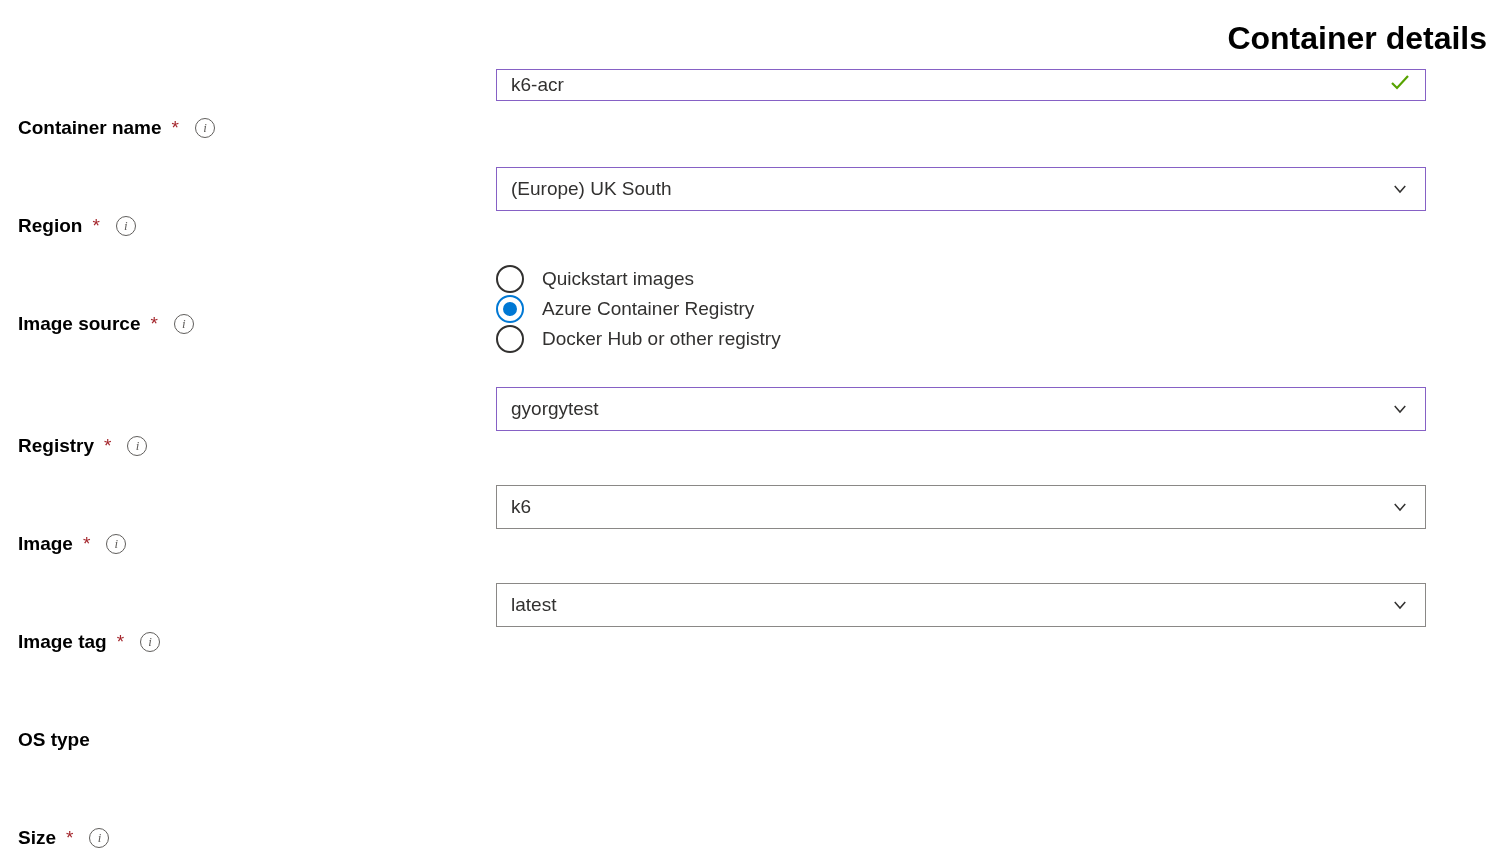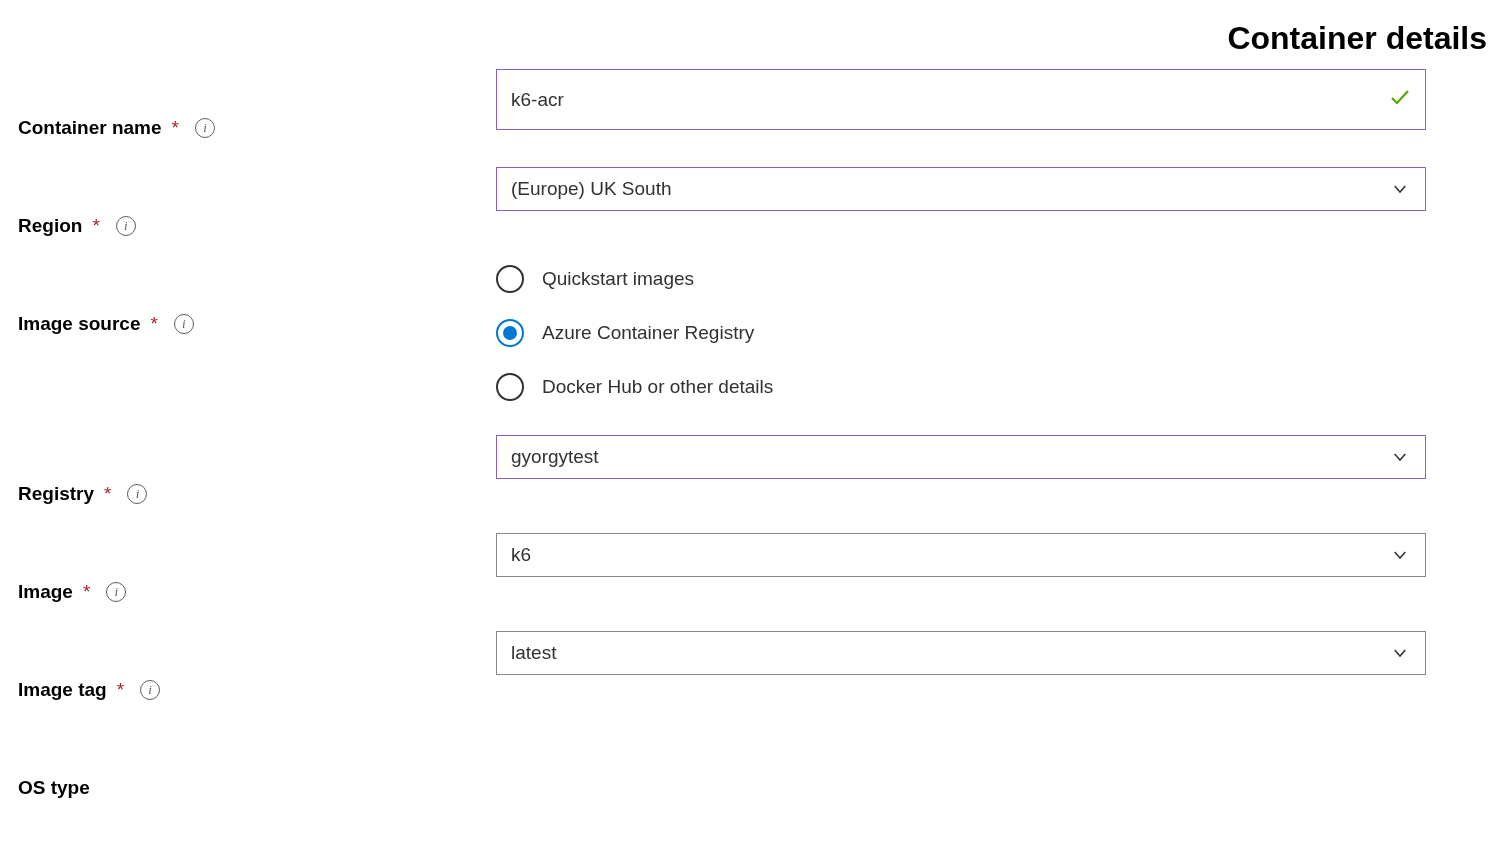--- a/index.html
+++ b/index.html
@@ -50,21 +50,21 @@
       font-style: italic;
       font-weight: normal;
     }
     .field-col { flex: 1; max-width: 930px; }
     .text-input-wrap {
       position: relative;
       width: 100%;
     }
     .text-input {
       width: 100%;
-      height: 61px;
+      height: 32px;
       border: 1.5px solid #8a2be2;
       border-color: #8661c5;
       padding: 0 44px 0 14px;
       font-size: 19px;
       color: #323130;
       background: #fff;
       font-family: inherit;
     }
     .text-input.purple { border: 1.5px solid #8661c5; }
     .valid-check {
@@ -90,21 +90,21 @@
     }
     .select-box.purple { border-color: #8661c5; }
     .chevron {
       position: absolute;
       right: 16px;
       top: 50%;
       transform: translateY(-50%);
       width: 18px; height: 18px;
     }
     .chevron svg { width: 100%; height: 100%; }
-    .radio-group { display: flex; flex-direction: column; gap: 26px; }
+    .radio-group { display: flex; flex-direction: column; gap: 2px; }
     .radio-item { display: flex; align-items: center; gap: 18px; cursor: pointer; }
     .radio-circle {
       width: 28px; height: 28px;
       border: 2px solid #323130;
       border-radius: 50%;
       display: flex; align-items: center; justify-content: center;
       flex-shrink: 0;
     }
     .radio-circle.selected { border-color: #0078d4; }
     .radio-dot {
@@ -175,21 +175,21 @@
         <span class="radio-label">Quickstart images</span>
       </div>
       <div class="radio-item">
         <span class="radio-circle selected">
             <span class="radio-dot"></span>
           </span>
         <span class="radio-label">Azure Container Registry</span>
       </div>
       <div class="radio-item">
         <span class="radio-circle"></span>
-        <span class="radio-label">Docker Hub or other details</span>
+        <span class="radio-label">Docker Hub or other registry</span>
       </div>
     </div>
   </div>
 </div>
 
 <div class="row">
   <div class="label-col">
     <span>Registry</span>
     <span class="required">*</span>
     <span class="info-icon">i</span>

